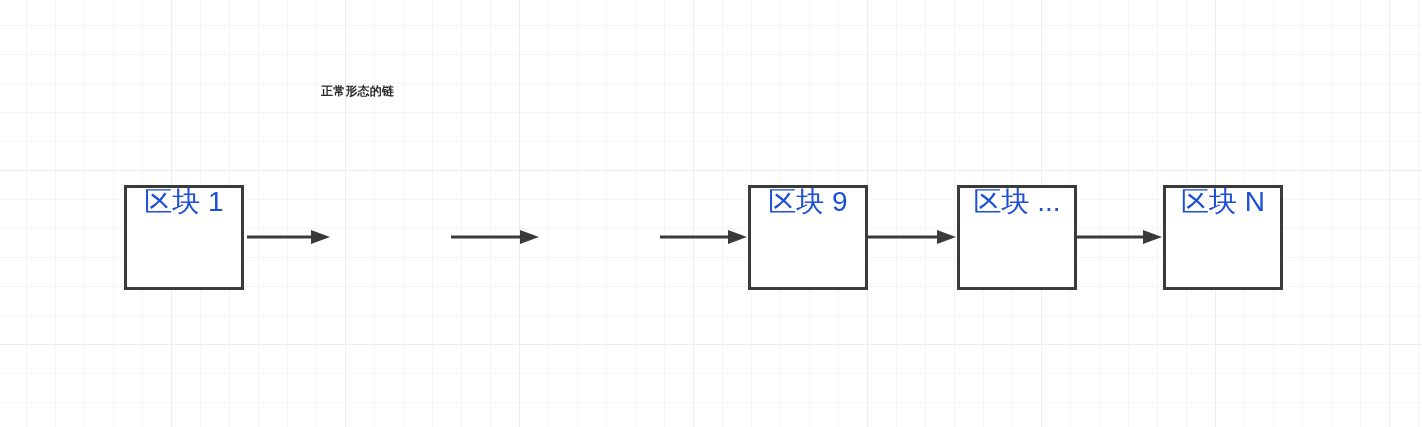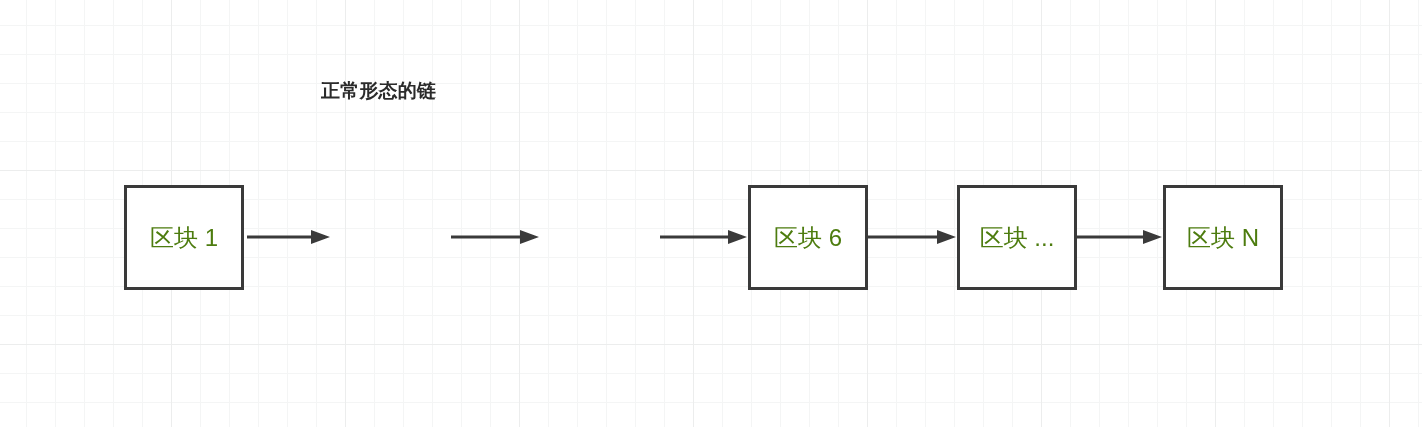--- a/index.html
+++ b/index.html
@@ -33,41 +33,40 @@
       -3px -4px,
       -3px -4px,
       -3px -4px,
       -3px -4px;
   }
 
   .diagram-title {
     position: absolute;
     left: 321px;
     top: 81px;
-    font-size: 19px;
+    font-size: 12px;
     font-weight: bold;
     color: #2b2b2b;
     letter-spacing: 0.2px;
     white-space: nowrap;
     line-height: 20px;
   }
 
   .block {
     position: absolute;
     top: 185px;
     width: 120px;
     height: 105px;
     box-sizing: border-box;
     background: #ffffff;
     border: 3px solid #3a3a3a;
     display: flex;
-    align-items: center;
     justify-content: center;
-    color: #4d7c0f;
-    font-size: 24px;
+    color: #1d4ed8;
+    font-size: 28px;
     font-weight: normal;
     line-height: 1;
     white-space: nowrap;
   }
 
   .arrow {
     position: absolute;
     top: 228px;
     height: 18px;
     display: block;
@@ -77,21 +76,21 @@
 <body>
 
 <div id="canvas">
 
   <div class="diagram-title">正常形态的链</div>
 
   <div class="block" style="left:124px">
       <span>区块 1</span>
     </div>
   <div class="block" style="left:748px">
-      <span>区块 6</span>
+      <span>区块 9</span>
     </div>
   <div class="block" style="left:1163px">
       <span>区块 N</span>
     </div>
   <div class="block" style="left:957px">
       <span>区块 ...</span>
     </div>
 
   <svg class="arrow" style="left:247px;width:84px" viewBox="0 0 84 18">
       <path d="M0 7.5 H64 V2 L83 9 L64 16 V10.5 H0 Z" fill="#3a3a3a"></path>

